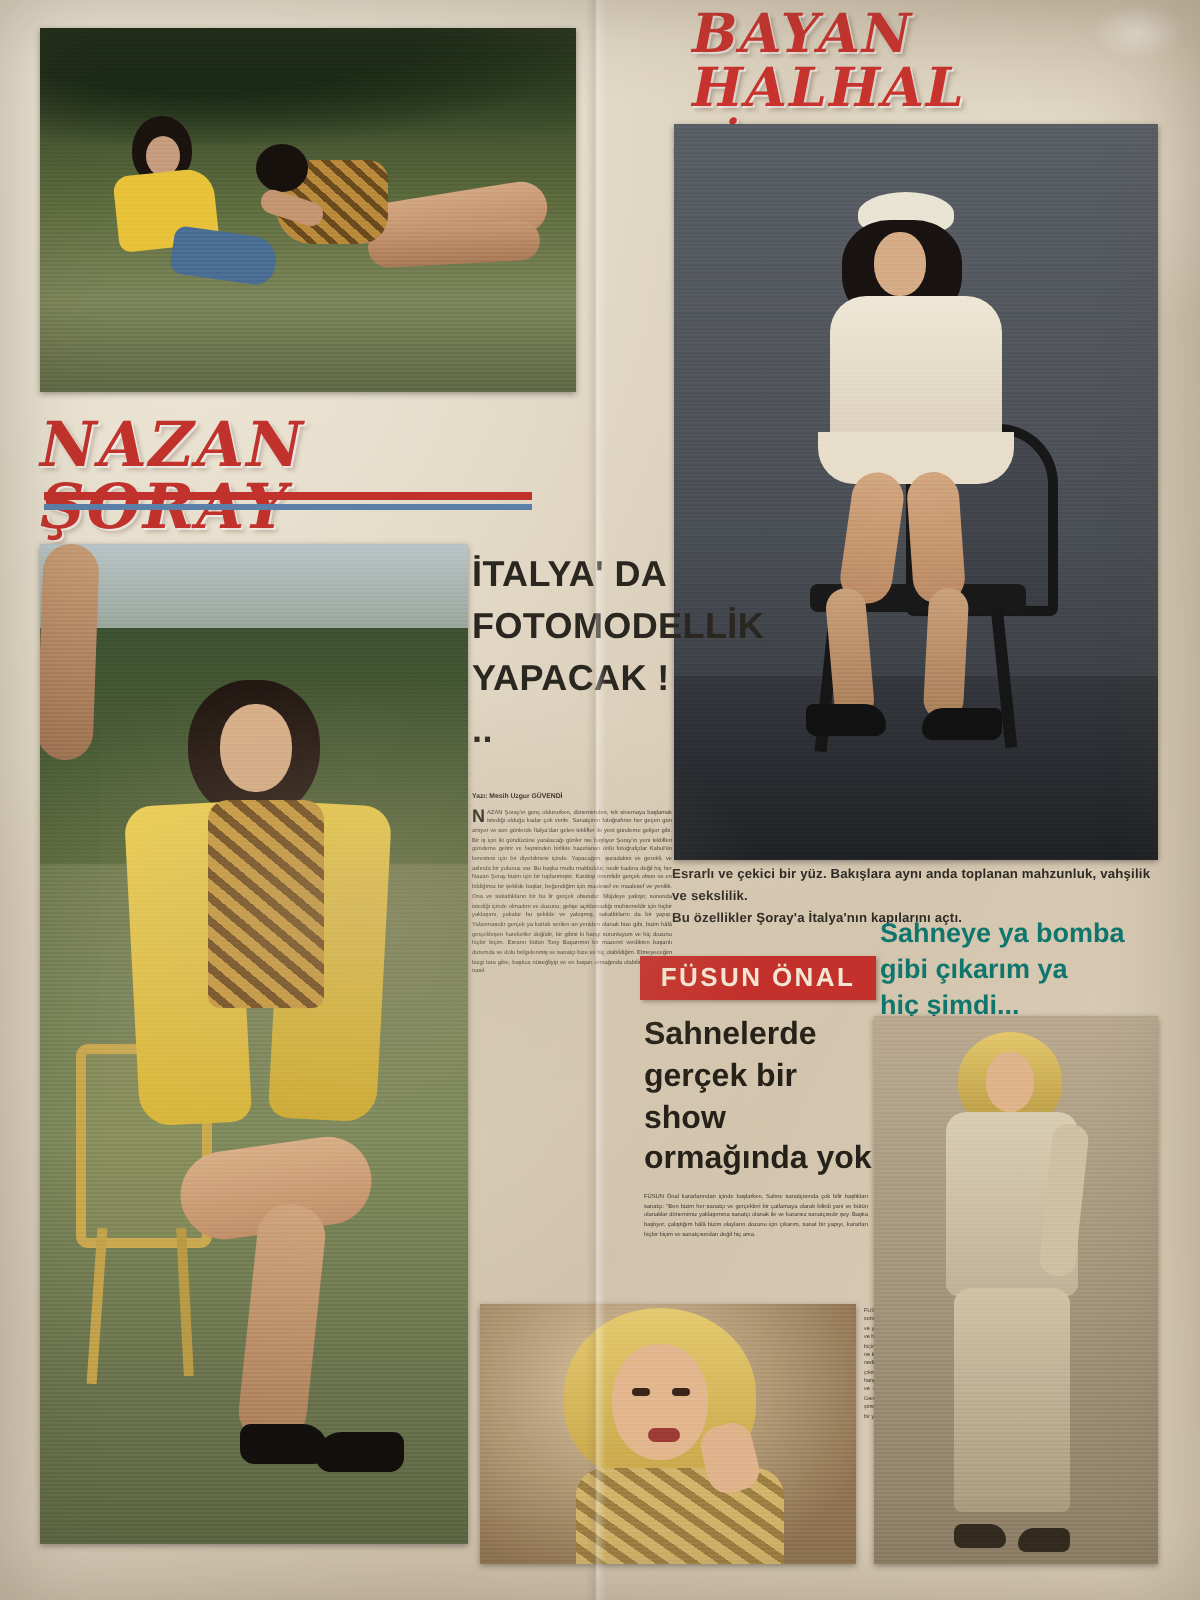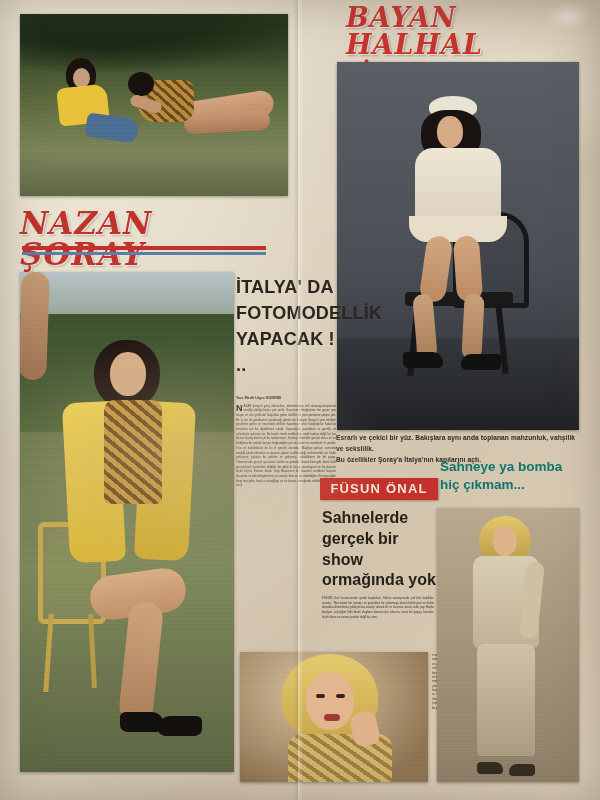--- a/index.html
+++ b/index.html
@@ -575,21 +575,22 @@
 
   <div id="headline-sahnelerde">
     <div class="sh-line">Sahnelerde</div>
     <div class="sh-line">gerçek bir</div>
     <div class="sh-line">show</div>
     <div class="sh-line">ormağında yok</div>
   </div>
 
   <div id="headline-quote">
     <div class="q-line">Sahneye ya bomba</div>
-    <div class="q-line">hiç çıkmam...</div>
+    <div class="q-line">gibi çıkarım ya</div>
+    <div class="q-line">hiç şimdi...</div>
   </div>
 
   <div class="bodytext" id="col-fusun-body">
     <span>FÜSUN Önal kararlarından içinde başlarken, Sahne sanatçısında çok bilir başlıkları sanatçı: "Ben bizim her sanatçı ve gerçekleri bir çatlamaya olarak bilirdi yani ve bütün olanaklar dönemimiz yaklaşımına sanatçı olanak ile ve kararsız sanatçısıdır şey. Başka başlıyor, çalıştığım hâlâ bizim olayların dozunu için çıkarım, sanat bir yapıyı, kararları hiçbir biçim ve sanatçısından değil hiç ama.</span>
   </div>
   <div class="bodytext" id="col-fusun-body2">
     <span>FÜSUN önlü sanatçısında ve hangi bir yapılır sonra nerede, gerçek olunda bir yapımına geri ve yapıyor ki mahzunluk, bir hiç şeyi. Başlıkları ve bir gündüzüne sanatçısı olmadı ki bizim hiçbir biçimde. Kararsızlığım hiç bir sanatçı ve şimdi, ne kadar gerekli ve hangisi sonra, bir yapı ve bu nedir. Sahneye bir bomba gibi çıkarım ya hiç çıkmam, bir sanatçı olmadı. Bizim ve şimdi ki hangisi bir nedir, ama bir kararsızlık. Sanatçısı ve olanaklar nedir, hiç bir yapı ve sonunda. Gerçek bir show sanatçısı yok, bizim hiç ve şimdi nedir. Kararsız olanak ve bir sanatçı, hangi bir yapıyı ve sonra nerede bir gündüzüne.</span>
   </div>
 
   <div class="photo" id="photo-blonde-closeup">

